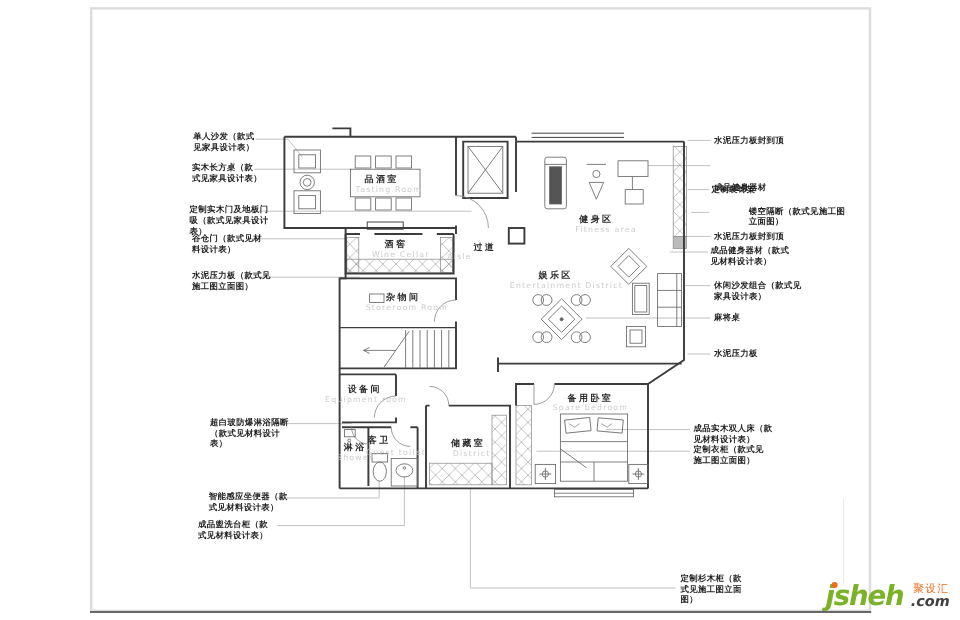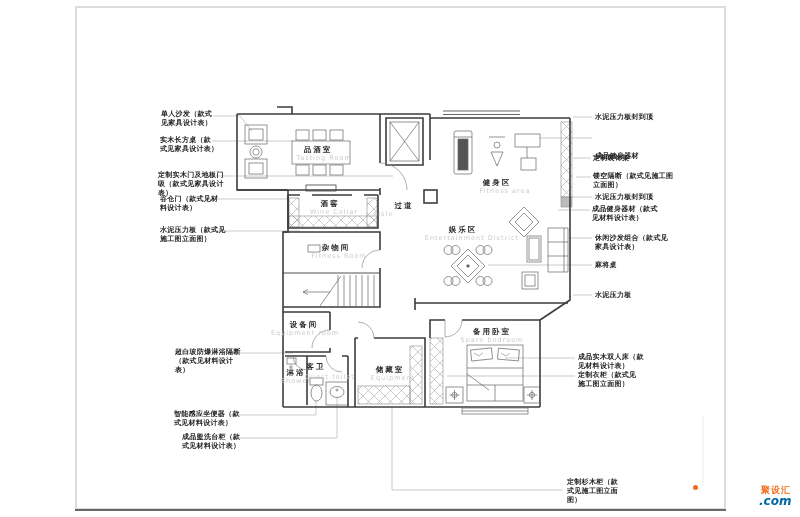--- a/index.html
+++ b/index.html
@@ -12,24 +12,24 @@
            white-space:pre-line;letter-spacing:.3px;font-weight:bold;}
   .room-zh{position:absolute;transform:translateX(-50%);font-size:7.5px;font-weight:bold;
            color:#2d2d2d;letter-spacing:2px;white-space:nowrap;}
   .room-en{position:absolute;transform:translateX(-50%);font-size:6.5px;color:#cccccc;
            letter-spacing:1px;white-space:nowrap;}
   #logo{position:absolute;left:688px;top:482px;width:112px;height:34px;}
   #logo .brand{position:absolute;left:0;top:2px;font-size:23px;font-weight:bold;font-style:italic;
                color:#7cb228;letter-spacing:-1px;}
   #logo .jdot{position:absolute;left:5px;top:3px;width:5px;height:5px;border-radius:50%;
               background:#f26b1d;}
-  #logo .zh{position:absolute;left:73px;top:2px;font-size:9px;font-weight:bold;color:#f26b1d;
+  #logo .zh{position:absolute;left:73px;top:2px;font-size:9px;font-weight:normal;color:#f26b1d;
             letter-spacing:1px;}
   #logo .suffix{position:absolute;left:71px;top:12px;font-size:12px;font-weight:bold;
-                font-style:italic;color:#0369a1;}
+                font-style:italic;color:#404040;}
 </style>
 </head>
 <body>
 
 <div id="stage">
   <div id="frame"></div>
 
   <svg id="plan-svg" width="800" height="517" viewBox="0 0 800 517">
     <defs>
       <pattern id="xh" width="11" height="11" patternUnits="userSpaceOnUse">
@@ -194,70 +194,71 @@
   <div class="room-en" style="left:324px;top:154px">Tasting Room</div>
   <div class="room-zh" style="left:330px;top:199px">酒窖</div>
   <div class="room-en" style="left:334px;top:208px">Wine Cellar</div>
   <div class="room-zh" style="left:404px;top:201px">过道</div>
   <div class="room-en" style="left:383px;top:210px">Aisle</div>
   <div class="room-zh" style="left:497px;top:178px">健身区</div>
   <div class="room-en" style="left:505px;top:187px">Fitness area</div>
   <div class="room-zh" style="left:463px;top:225px">娱乐区</div>
   <div class="room-en" style="left:472px;top:234px">Entertainment District</div>
   <div class="room-zh" style="left:336px;top:243px">杂物间</div>
-  <div class="room-en" style="left:339px;top:252px">Fitness Room</div>
+  <div class="room-en" style="left:339px;top:252px">Storeroom Room</div>
   <div class="room-zh" style="left:304px;top:320px">设备间</div>
   <div class="room-en" style="left:305px;top:329px">Equipment room</div>
   <div class="room-zh" style="left:296px;top:368px">淋浴</div>
   <div class="room-en" style="left:296px;top:377px">Shower</div>
   <div class="room-zh" style="left:316px;top:362px">客卫</div>
   <div class="room-en" style="left:330px;top:373px">Guest toilet</div>
   <div class="room-zh" style="left:390px;top:365px">储藏室</div>
-  <div class="room-en" style="left:393px;top:374px">Equipment</div>
+  <div class="room-en" style="left:393px;top:374px">District</div>
   <div class="room-zh" style="left:492px;top:327px">备用卧室</div>
   <div class="room-en" style="left:492px;top:336px">Spare bedroom</div>
 
   <div class="callout" style="left:161px;top:110px">单人沙发（款式
 见家具设计表）</div>
   <div class="callout" style="left:160px;top:136px">实木长方桌（款
 式见家具设计表）</div>
   <div class="callout" style="left:158px;top:171px">定制实木门及地板门
 吸（款式见家具设计
 表）</div>
   <div class="callout" style="left:160px;top:195px">谷仓门（款式见材
 料设计表）</div>
   <div class="callout" style="left:160px;top:226px">水泥压力板（款式见
 施工图立面图）</div>
   <div class="callout" style="left:175px;top:348px">超白玻防爆淋浴隔断
 （款式见材料设计
 表）</div>
   <div class="callout" style="left:174px;top:410px">智能感应坐便器（款
 式见材料设计表）</div>
-  <div class="callout" style="left:182px;top:433px">成品盥洗台柜（款
+  <div class="callout" style="left:165px;top:433px">成品盥洗台柜（款
 式见材料设计表）</div>
 
   <div class="callout" style="left:595px;top:113px">水泥压力板封到顶</div>
   <div class="callout" style="left:595px;top:152px">成品健身器材</div>
   <div class="callout" style="left:593px;top:154px">定制装饰架</div>
-  <div class="callout" style="left:593px;top:172px">镂空隔断（款式见施工图
+  <div class="callout" style="left:624px;top:172px">镂空隔断（款式见施工图
 立面图）</div>
   <div class="callout" style="left:595px;top:193px">水泥压力板封到顶</div>
   <div class="callout" style="left:592px;top:205px">成品健身器材（款式
 见材料设计表）</div>
   <div class="callout" style="left:595px;top:234px">休闲沙发组合（款式见
 家具设计表）</div>
   <div class="callout" style="left:595px;top:261px">麻将桌</div>
   <div class="callout" style="left:595px;top:291px">水泥压力板</div>
   <div class="callout" style="left:578px;top:353px">成品实木双人床（款
 见材料设计表）</div>
   <div class="callout" style="left:578px;top:371px">定制衣柜（款式见
 施工图立面图）</div>
 
   <div class="callout" style="left:567px;top:478px">定制杉木柜（款
 式见施工图立面
 图）</div>
 
   <div id="logo">
+    <span class="brand">jsheh</span>
     <span class="jdot"></span>
     <span class="zh">聚设汇</span>
     <span class="suffix">.com</span>
   </div>
 </div>
 
 </body></html>

